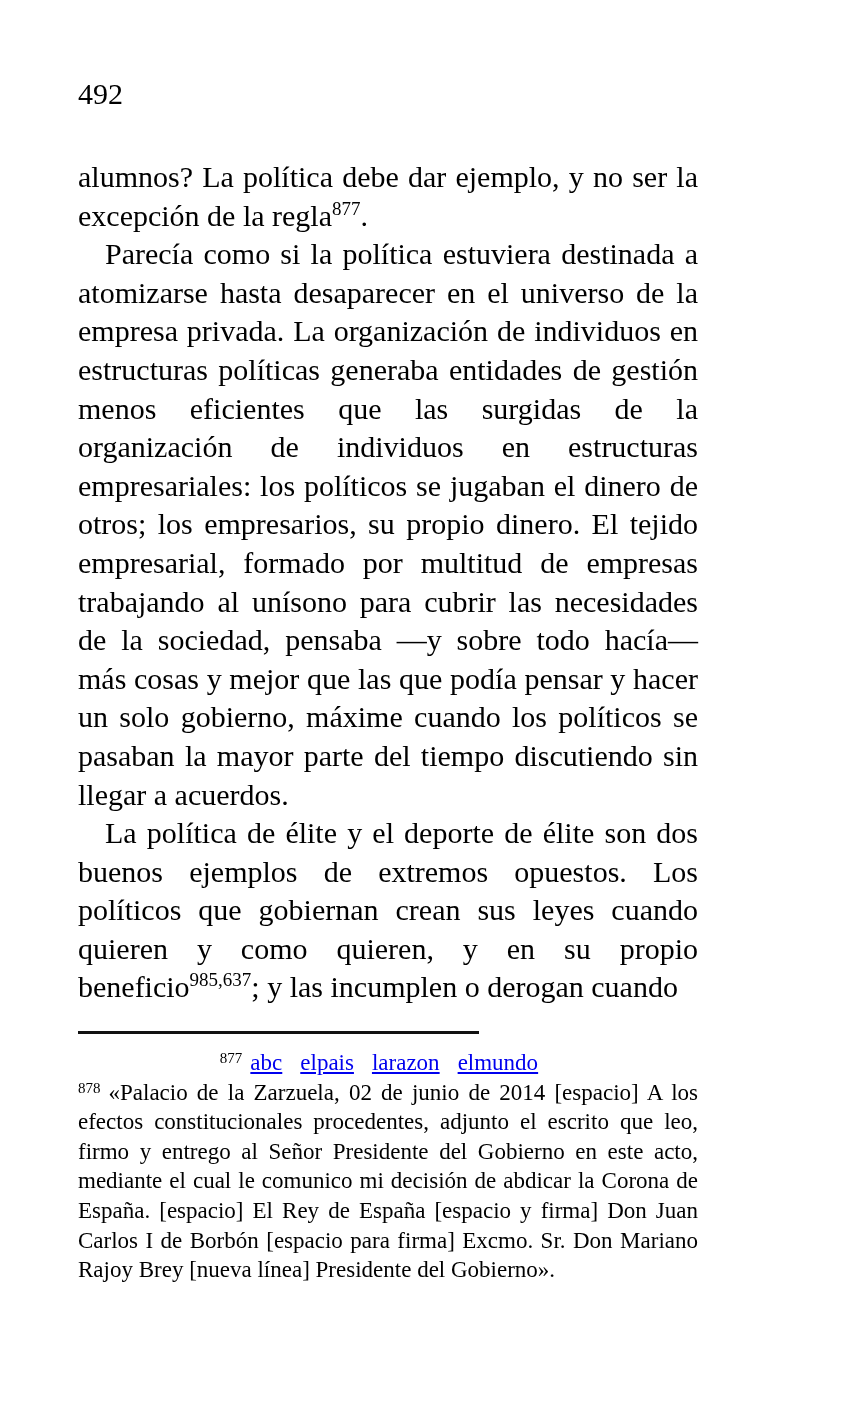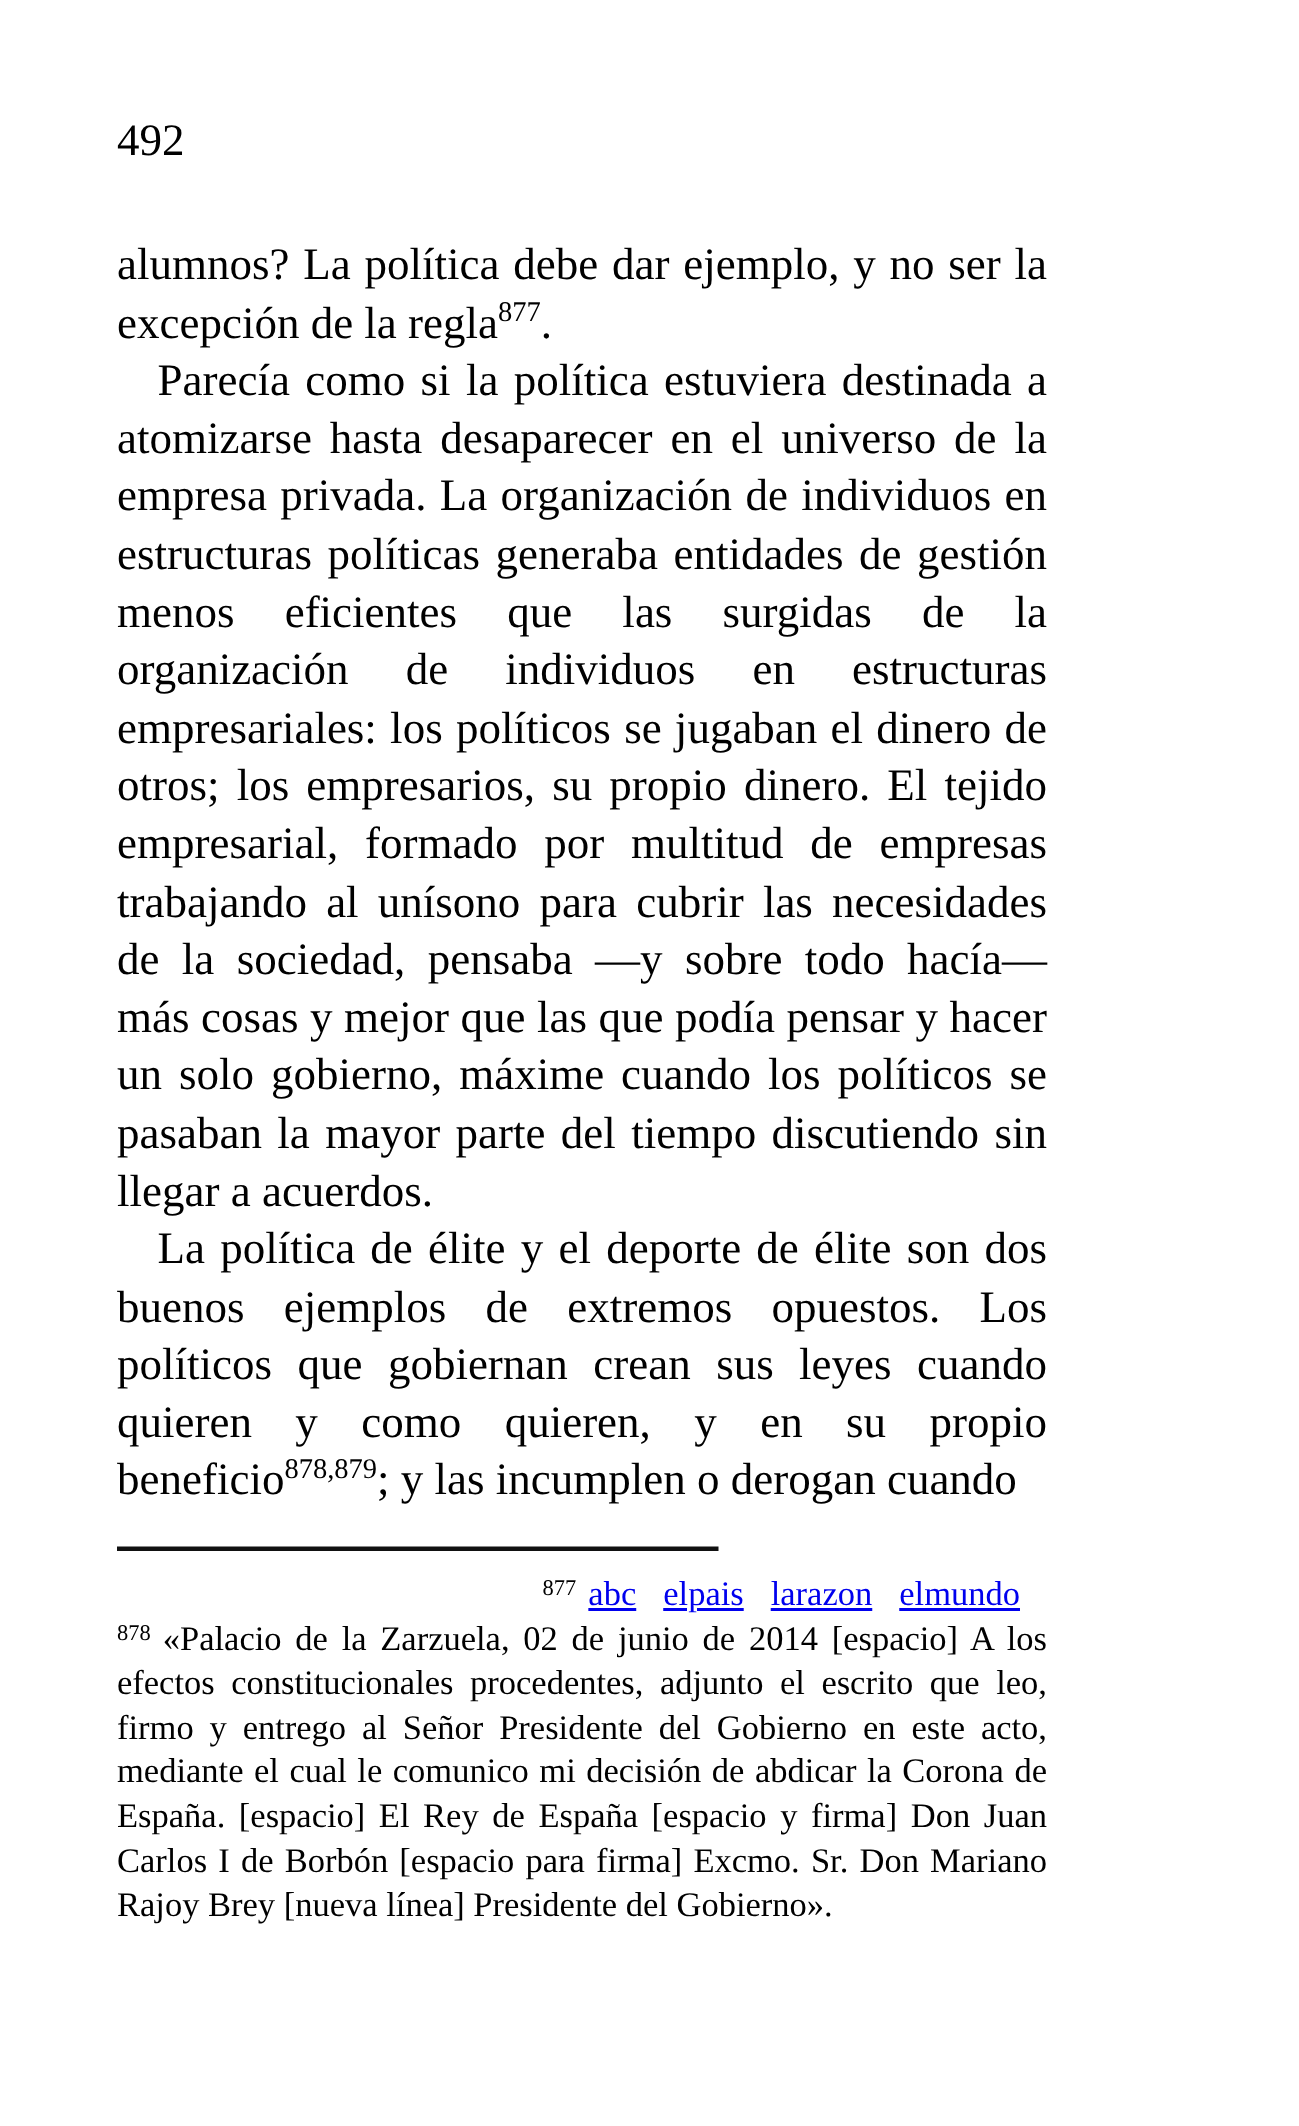--- a/index.html
+++ b/index.html
@@ -68,37 +68,37 @@
   }
   a.doc-link {
     color: #0000ee;
     text-decoration: underline;
     cursor: pointer;
   }
   .fn-links a.doc-link {
     margin-right: 18px;
   }
   .fn-links {
-    text-align: right;
+    text-align: center;
   }
 </style>
 </head>
 <body>
 
 <div class="page">
 
   <div class="page-number">492</div>
 
   <div class="body-text">
 
     <p class="no-indent"><span>alumnos? La política debe dar ejemplo, y no ser la excepción de la regla</span><sup class="fn-ref">877</sup><span>.</span></p>
 
     <p><span>Parecía como si la política estuviera destinada a atomizarse hasta desaparecer en el universo de la empresa privada. La organización de individuos en estructuras políticas generaba entidades de gestión menos eficientes que las surgidas de la organización de individuos en estructuras empresariales: los políticos se jugaban el dinero de otros; los empresarios, su propio dinero. El tejido empresarial, formado por multitud de empresas trabajando al unísono para cubrir las necesidades de la sociedad, pensaba —y sobre todo hacía— más cosas y mejor que las que podía pensar y hacer un solo gobierno, máxime cuando los políticos se pasaban la mayor parte del tiempo discutiendo sin llegar a acuerdos.</span></p>
 
-    <p><span>La política de élite y el deporte de élite son dos buenos ejemplos de extremos opuestos. Los políticos que gobiernan crean sus leyes cuando quieren y como quieren, y en su propio beneficio</span><sup class="fn-ref">878,879</sup><span>; y las incumplen o derogan cuando</span></p>
+    <p><span>La política de élite y el deporte de élite son dos buenos ejemplos de extremos opuestos. Los políticos que gobiernan crean sus leyes cuando quieren y como quieren, y en su propio beneficio</span><sup class="fn-ref">985,637</sup><span>; y las incumplen o derogan cuando</span></p>
 
   </div>
 
   <div class="footnotes">
 
     <div class="fn-separator"></div>
 
     <div class="footnote fn-links"><sup class="fn-marker">877</sup><a class="doc-link">abc</a><a class="doc-link">elpais</a><a class="doc-link">larazon</a><a class="doc-link">elmundo</a></div>
 
     <div class="footnote"><sup class="fn-marker">878</sup><span>«Palacio de la Zarzuela, 02 de junio de 2014 [espacio] A los efectos constitucionales procedentes, adjunto el escrito que leo, firmo y entrego al Señor Presidente del Gobierno en este acto, mediante el cual le comunico mi decisión de abdicar la Corona de España. [espacio] El Rey de España [espacio y firma] Don Juan Carlos I de Borbón [espacio para firma] Excmo. Sr. Don Mariano Rajoy Brey [nueva línea] Presidente del Gobierno».</span></div>

